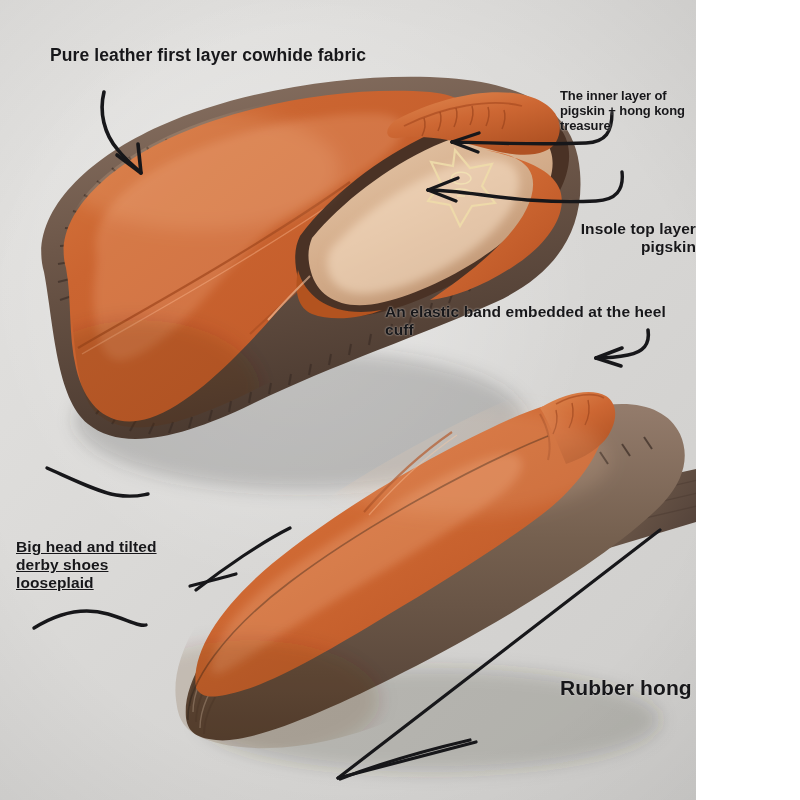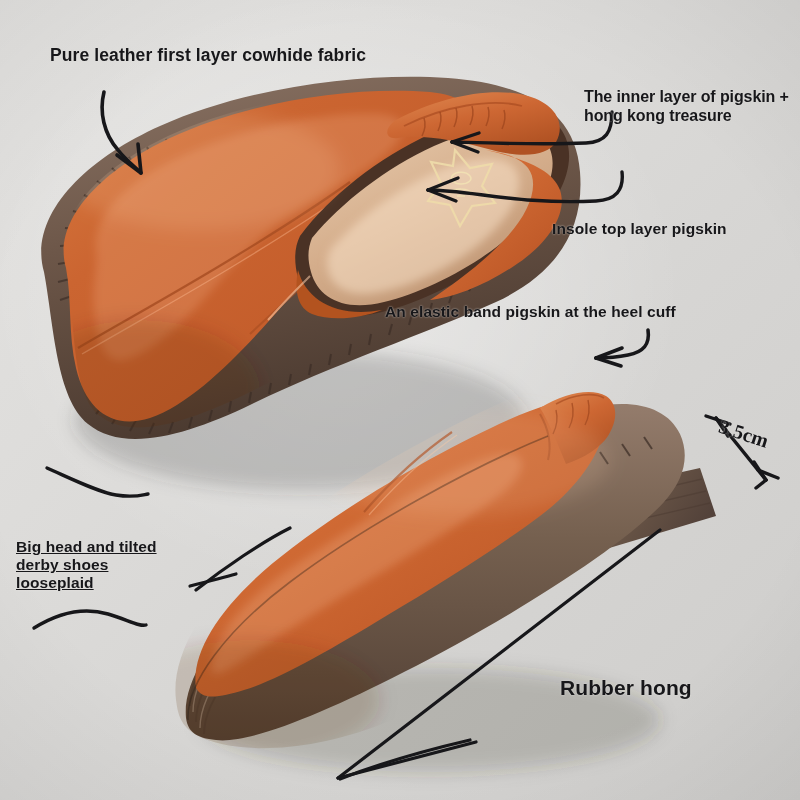--- a/index.html
+++ b/index.html
@@ -1,20 +1,20 @@
 <!DOCTYPE html>
 <html><head>
 <meta charset="utf-8">
 <title>Shoe Product Annotation</title>
 <style>
   html,body{margin:0;padding:0;background:#ffffff;}
   body{font-family:"Liberation Sans",sans-serif;}
   #stage{
     position:relative;
-    width:800px;height:800px;
+    width:696px;height:800px;
     overflow:hidden;
     background:linear-gradient(135deg,#e4e3e1 0%,#dcdbd9 38%,#d6d5d3 62%,#cecdcb 100%);
   }
   
   #stage::before{
     content:"";position:absolute;inset:0;
     background:radial-gradient(ellipse 70% 60% at 42% 36%, rgba(255,255,255,.42) 0%, rgba(255,255,255,0) 62%);
     pointer-events:none;z-index:1;
   }
   #stage::after{
@@ -29,21 +29,21 @@
     color:#17171a;
     font-weight:bold;
     letter-spacing:.1px;
     white-space:pre-line;
     line-height:1.16;
     text-shadow:0 0 2px rgba(228,227,225,.85);
     z-index:7;
   }
   .t-lead{font-size:17.5px;}
   .t-mid{font-size:15.5px;}
-  .t-small{font-size:16px;font-weight:bold;letter-spacing:-0.1px;margin-left:24px;}
+  .t-small{font-size:13px;font-weight:bold;letter-spacing:-0.1px;}
   .t-block{font-size:15.5px;}
   .t-rubber{font-size:21px;}
   .t-dim{font-size:20px;font-weight:600;font-family:"Liberation Serif",serif;}
   svg{display:block;overflow:visible;}
 </style>
 </head>
 <body>
 
 <div id="stage">
 
@@ -389,21 +389,21 @@
       </g>
     </svg>
   </div>
 
   <div class="txt t-lead" style="left:50px;top:45px;">Pure leather first layer cowhide fabric</div>
 
   <div class="txt t-small" style="left:560px;top:88px;">The inner layer of pigskin + hong kong treasure</div>
 
   <div class="txt t-mid" style="left:552px;top:220px;text-align:right;">Insole top layer pigskin</div>
 
-  <div class="txt t-mid" style="left:385px;top:303px;">An elastic band pigskin at the heel cuff</div>
+  <div class="txt t-mid" style="left:385px;top:303px;">An elastic band embedded at the heel cuff</div>
 
   <div class="txt t-block" style="left:16px;top:538px;text-decoration:underline;">Big head and tilted
 derby shoes
 looseplaid</div>
 
   <div class="txt t-dim" style="left:723px;top:415px;transform:rotate(18deg);transform-origin:left top;">3.5cm</div>
 
   <div class="txt t-rubber" style="left:560px;top:676px;">Rubber hong</div>
 
 </div>

